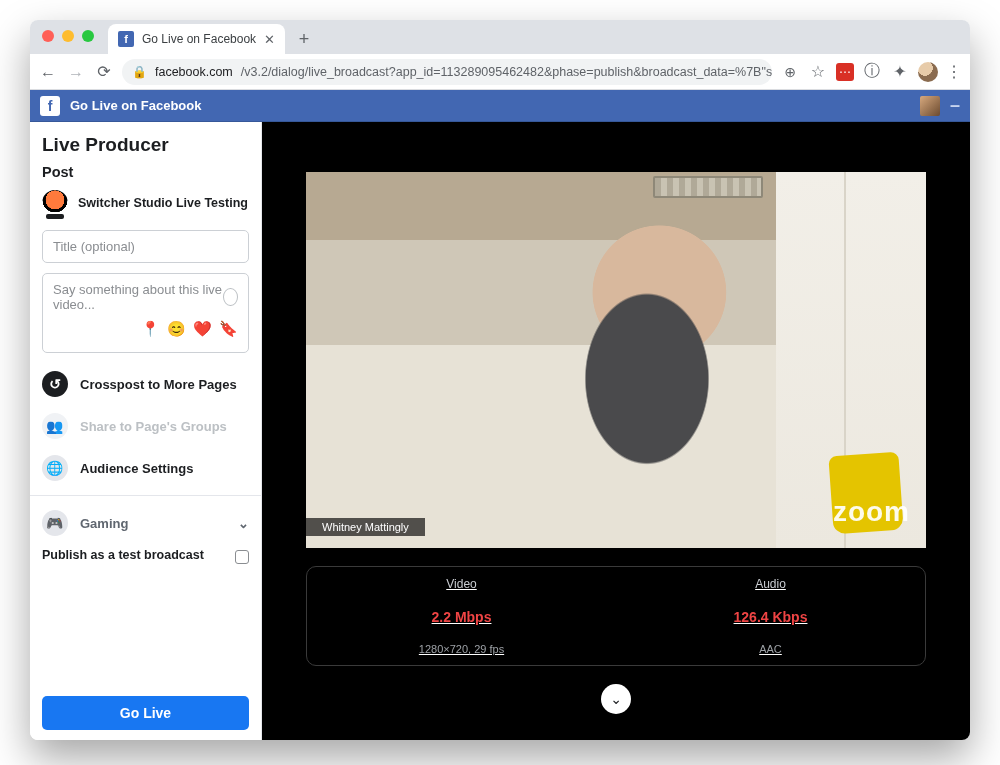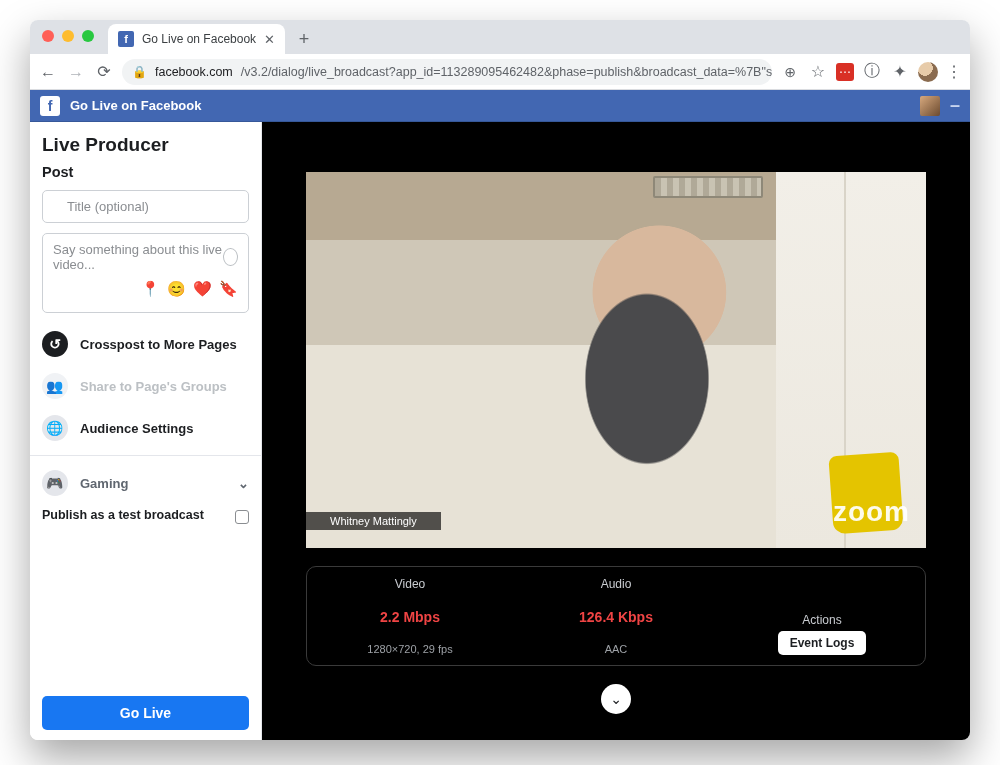--- a/index.html
+++ b/index.html
@@ -125,21 +125,21 @@
     display:flex;flex-direction:column;
     padding:12px 12px 10px 12px;
   }
   .sidebar h1{font-size:19px;font-weight:800;color:#1c1e21;margin-bottom:8px;}
   .section-title{font-size:14.5px;font-weight:700;color:#1c1e21;margin-bottom:10px;}
   .page-row{display:flex;align-items:center;gap:10px;font-size:12.5px;font-weight:600;color:#1c1e21;margin-bottom:14px;}
   .page-icon{width:26px;height:26px;border-radius:50%;background:radial-gradient(circle at 50% 38%,#ff7a3c 0 45%,#000 46% 60%,#fff 61% 100%);position:relative;}
   .page-icon::after{content:"";position:absolute;left:4px;right:4px;bottom:-3px;height:5px;background:#1c1e21;border-radius:2px;}
   .input-box{
     border:1px solid #ccd0d5;border-radius:5px;
-    padding:8px 24px;font-size:13px;color:#8a8d91;
+    padding:8px 10px;font-size:13px;color:#8a8d91;
     margin-bottom:10px;background:#fff;
   }
   .say-box{
     border:1px solid #ccd0d5;border-radius:5px;
     padding:8px 10px 14px 10px;font-size:13px;color:#8a8d91;
     background:#fff;margin-bottom:10px;
   }
   .say-row{display:flex;align-items:center;justify-content:space-between;}
   .emoji-row{display:flex;gap:8px;justify-content:flex-end;margin-top:8px;font-size:15px;}
   .emo{width:18px;height:18px;border-radius:50%;display:flex;align-items:center;justify-content:center;}
@@ -181,29 +181,30 @@
       radial-gradient(circle 70px at 57% 32%, #d8b89d 0 95%, transparent 96%),
       linear-gradient(180deg,#b7a992 0 18%,#cfc7b7 18% 46%,#e7e2d6 46% 100%);
     position:relative;
     overflow:hidden;
   }
   .closet{position:absolute;right:0;top:0;width:150px;height:100%;background:linear-gradient(180deg,#f2efe8,#ece8df);}
   .closet::before{content:"";position:absolute;left:45%;top:0;bottom:0;width:2px;background:#d9d4c8;}
   .vent{position:absolute;left:56%;top:4px;width:110px;height:22px;background:repeating-linear-gradient(90deg,#b0a998 0 6px,#c9c3b3 6px 12px);border:2px solid #8e8878;border-radius:2px;}
   .bag{position:absolute;right:25px;bottom:16px;width:70px;height:78px;background:#e4c400;border-radius:8px 8px 12px 12px;transform:rotate(-4deg);}
   .zoom-wm{position:absolute;right:16px;bottom:20px;font-family:Arial;font-weight:800;color:rgba(255,255,255,0.92);font-size:28px;letter-spacing:1px;}
-  .name-tag{position:absolute;left:0;bottom:18px;background:rgba(0,0,0,0.65);color:#fff;font-size:11px;padding:3px 24px;margin-top:44px;}
+  .name-tag{position:absolute;left:0;bottom:12px;background:rgba(0,0,0,0.65);color:#fff;font-size:11px;padding:3px 16px;margin-top:44px;}
 
   .stats-bar{
     margin-top:18px;
     width:620px;
     border:1px solid #3a3a3a;border-radius:10px;
-    display:flex;align-items:flex-end;
+    display:flex;align-items:center;
     color:#fff;
     padding:10px 0;
+    text-decoration:underline;
   }
   .stat-col{flex:1;text-align:center;font-size:11.5px;color:#c9ccd1;}
   .stat-col .label{font-size:12px;color:#c9ccd1;}
   .stat-col .value{font-size:14px;font-weight:700;color:#ef4444;margin:18px 0;}
   .stat-col .sub{font-size:11px;color:#9da1a6;}
   .event-btn{
     background:#fff;color:#1c1e21;font-weight:700;font-size:12px;
     padding:5px 12px;border-radius:5px;display:inline-block;margin-top:4px;cursor:pointer;
   }
   .collapse-dot{
@@ -257,20 +258,24 @@
       <span class="fb-min">–</span>
     </div>
   </div>
 
   <div class="content">
 
     <div class="sidebar">
       <h1>Live Producer</h1>
       <div class="section-title">Post</div>
 
+      <div class="page-row">
+        <div class="page-icon"></div>
+        <span>Switcher Studio Live Testing</span>
+      </div>
 
       <div class="input-box">
         <span>Title (optional)</span>
       </div>
 
       <div class="say-box">
         <div class="say-row">
           <span>Say something about this live video...</span>
           <span class="face-outline"></span>
         </div>
@@ -328,25 +333,19 @@
         <div class="stat-col">
           <div class="label">Video</div>
           <div class="value">2.2 Mbps</div>
           <div class="sub">1280×720, 29 fps</div>
         </div>
         <div class="stat-col">
           <div class="label">Audio</div>
           <div class="value">126.4 Kbps</div>
           <div class="sub">AAC</div>
         </div>
-        <div class="stat-col">
-          <div class="label">Actions</div>
-          <div class="event-btn">
-            <span>Event Logs</span>
-          </div>
-        </div>
       </div>
 
       <div class="collapse-dot">⌄</div>
     </div>
 
   </div>
 </div>
 
 </body></html>

